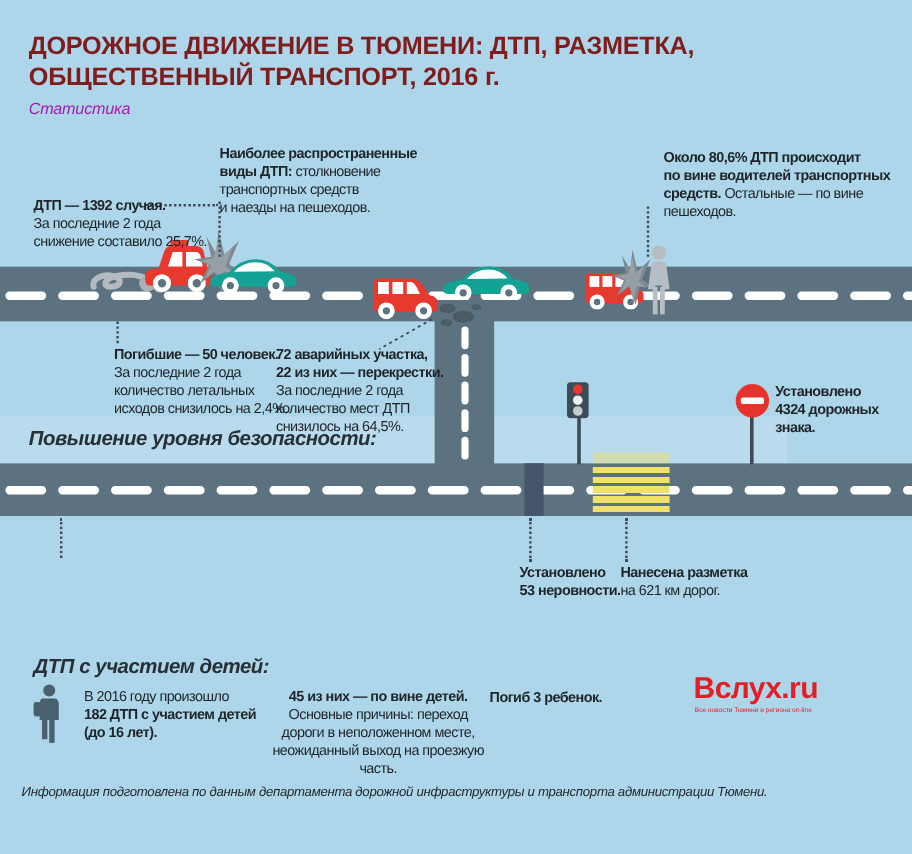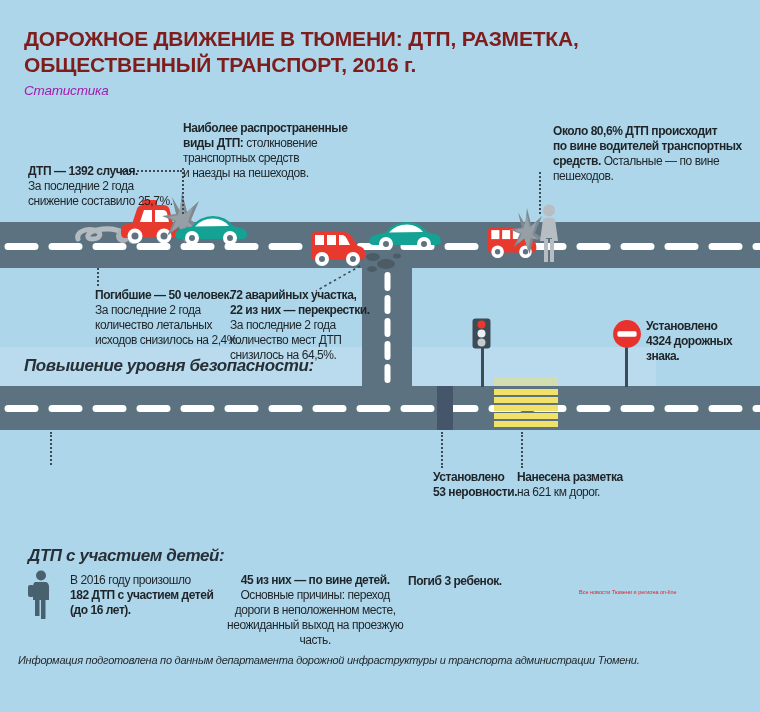--- a/index.html
+++ b/index.html
@@ -191,16 +191,17 @@
   <p class="t" style="left:70px;top:573px;"><span>В 2016 году произошло</span><b>
 182 ДТП с участием детей
 (до 16 лет).</b></p>
   <p class="t" style="left:227px;top:573px;text-align:center;"><b>45 из них — по вине детей.</b><span>
 Основные причины: переход
 дороги в неположенном месте,
 неожиданный выход на проезжую
 часть.</span></p>
   <p class="t" style="left:408px;top:574px;"><b>Погиб 3 ребенок.</b></p>
 
+  <p class="logo" style="left:578px;top:560px;">Вслух.ru</p>
   <p class="logo-tag" style="left:579px;top:589px;">Все новости Тюмени и региона on-line</p>
   <p class="footer" style="left:18px;top:654px;">Информация подготовлена по данным департамента дорожной инфраструктуры и транспорта администрации Тюмени.</p>
 
 </div>
 
 </body></html>

